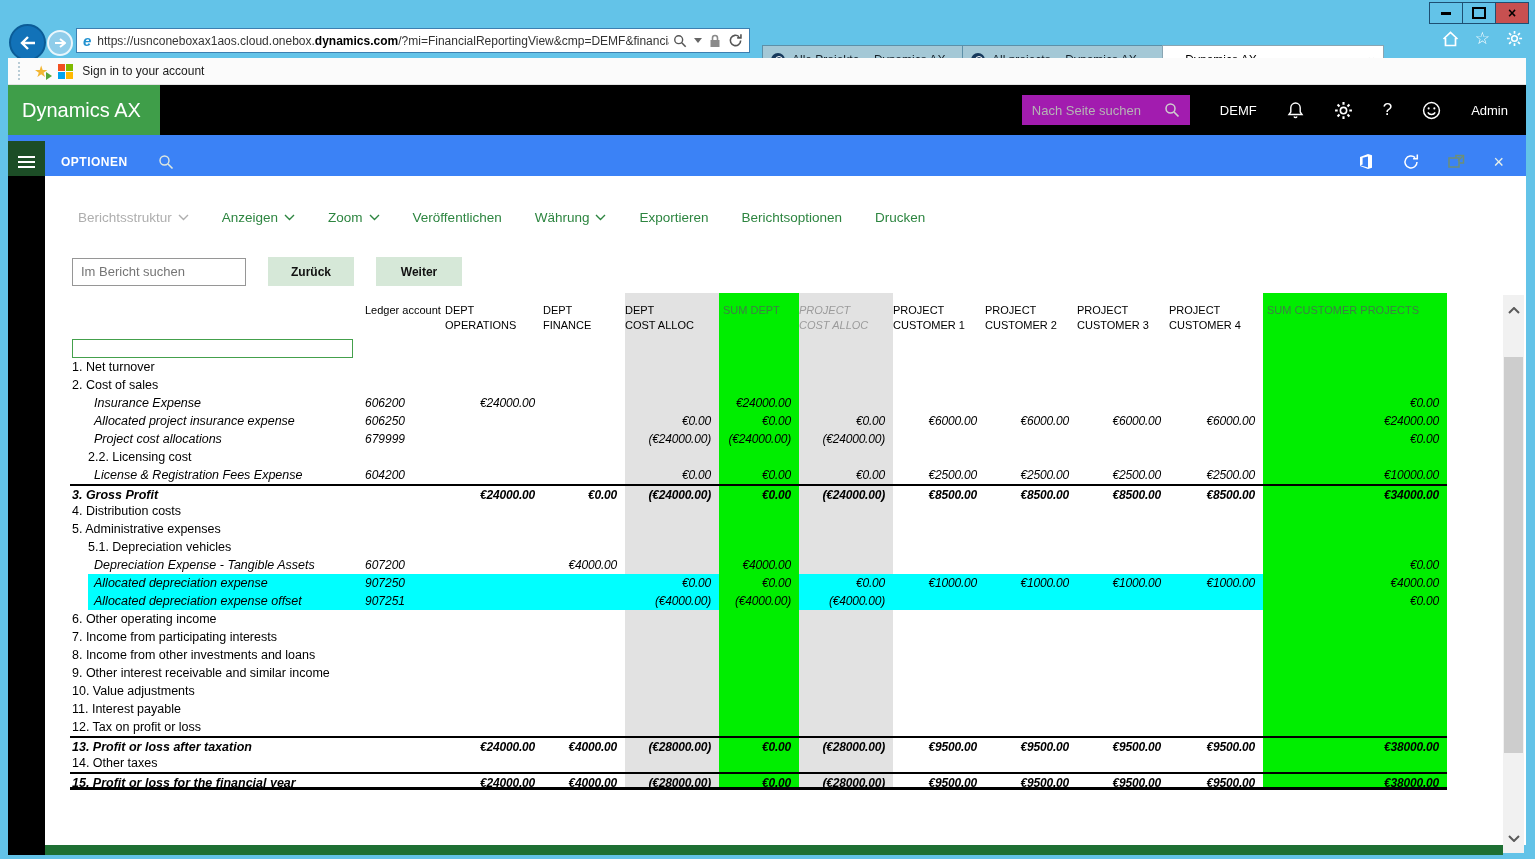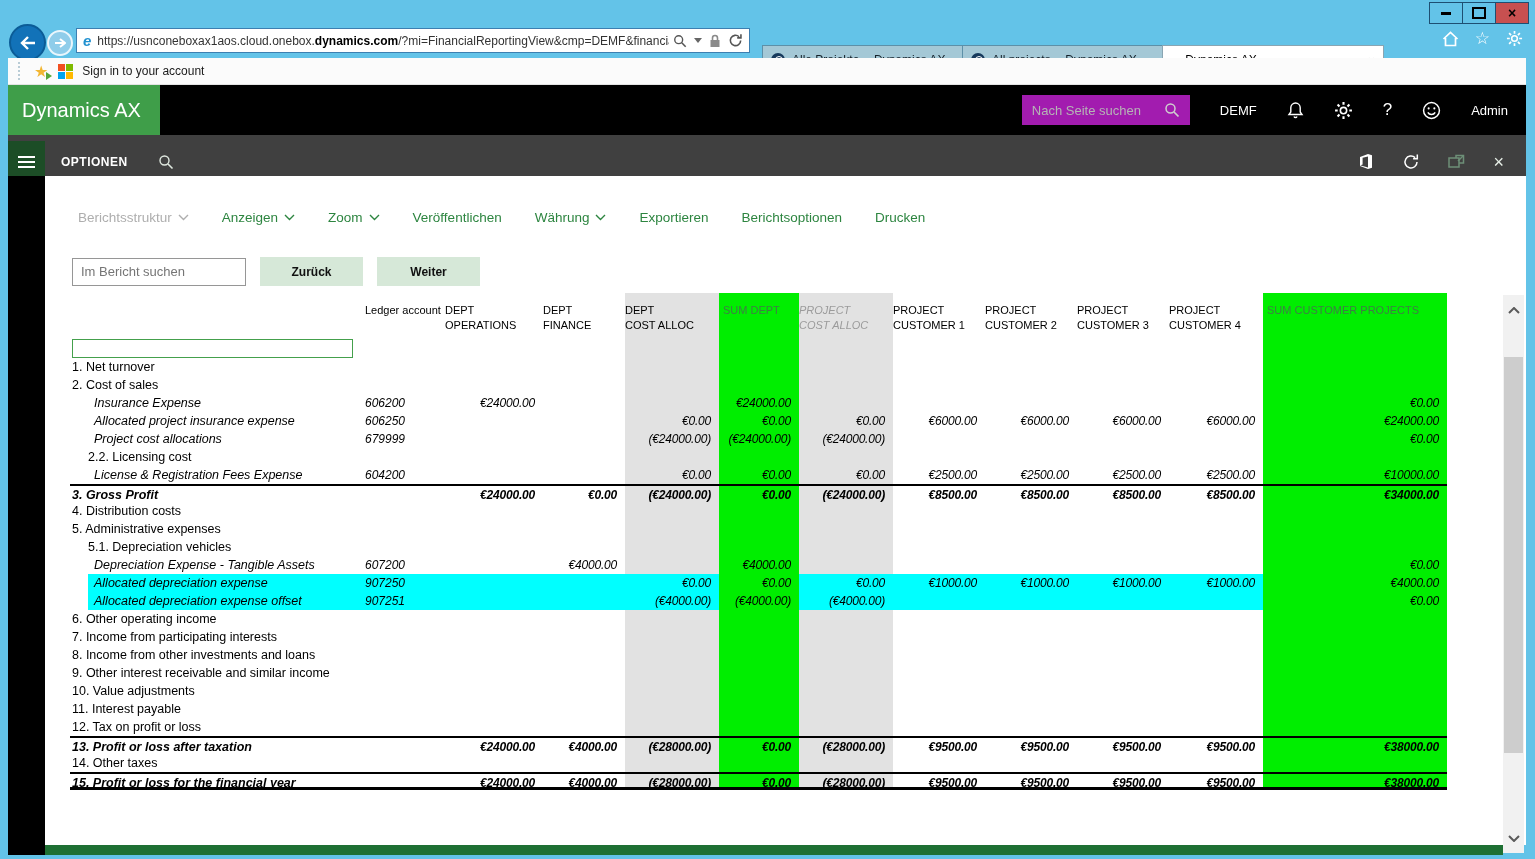--- a/index.html
+++ b/index.html
@@ -43,39 +43,39 @@
   
   .appheader{position:absolute;top:85px;left:8px;right:9px;height:50px;background:#000;display:flex;align-items:center;}
   .ax-logo{width:152px;height:50px;background:#3f9e49;color:#fff;font-size:20px;display:flex;align-items:center;padding-left:14px;box-sizing:border-box;}
   .header-right{margin-left:auto;display:flex;align-items:center;gap:30px;padding-right:18px;}
   .hdr-search{width:168px;height:30px;background:#a21caf;display:flex;align-items:center;padding:0 10px;box-sizing:border-box;}
   .hdr-search span{flex:1;color:#b5b5b5;font-size:13px;}
   .hdr-text{color:#fff;font-size:13px;}
   .help-glyph{color:#fff;font-size:17px;}
 
   
-  .optionsbar{position:absolute;top:135px;left:8px;right:9px;height:53px;background:#404040;display:flex;align-items:center;}
+  .optionsbar{position:absolute;top:135px;left:8px;right:9px;height:53px;background:#3b82f6;display:flex;align-items:center;}
   .hamburger{width:37px;height:41px;background:#1c4d26;display:flex;flex-direction:column;align-items:center;justify-content:center;gap:3px;flex:none;}
   .hamburger i{display:block;width:17px;height:2px;background:#fff;}
   .opt-label{color:#fff;font-size:12px;font-weight:bold;letter-spacing:.5px;margin-left:16px;}
   .opt-search{margin-left:30px;display:flex;}
   .opt-right{margin-left:auto;display:flex;align-items:center;gap:28px;padding-right:22px;}
   .opt-x{color:#e8f0e8;font-size:18px;line-height:1;}
 
   
   .leftrail{position:absolute;left:8px;top:176px;bottom:4px;width:37px;background:#000;}
   .panel{position:absolute;left:45px;top:176px;right:9px;bottom:14px;background:#fff;}
   .bottomstrip{position:absolute;left:45px;right:32px;bottom:4px;height:10px;background:#1e7033;}
 
   .report-toolbar{position:absolute;top:34px;left:33px;display:flex;gap:33px;align-items:center;font-size:13.5px;color:#2d8540;}
   .rt-item{display:flex;align-items:center;gap:6px;white-space:nowrap;}
   .rt-item.disabled{color:#aeaeae;}
   .searchrow{position:absolute;top:81px;left:27px;display:flex;align-items:center;}
   .report-find{width:156px;height:26px;border:1px solid #969696;font-size:13px;padding:0 8px;font-family:"Liberation Sans",sans-serif;}
-  .btn-pale{width:103px;height:29px;background:#d6e8d8;border:none;font-size:12px;font-weight:bold;color:#111;margin-left:14px;font-family:"Liberation Sans",sans-serif;}
+  .btn-pale{width:86px;height:29px;background:#d6e8d8;border:none;font-size:12px;font-weight:bold;color:#111;margin-left:22px;font-family:"Liberation Sans",sans-serif;}
 
   
   .report-table{position:absolute;top:117px;left:25px;color:#000;}
   .trow{display:flex;height:18px;line-height:18px;box-sizing:border-box;}
   .trow.thead{height:45px;line-height:15px;}
   .trow.r-input{height:20px;}
   .trow.bt{border-top:2px solid #000;}
   .trow.bb{border-bottom:3px solid #000;}
   .cell{box-sizing:border-box;flex:none;overflow:hidden;white-space:nowrap;}
   .c-label{width:285px;}

